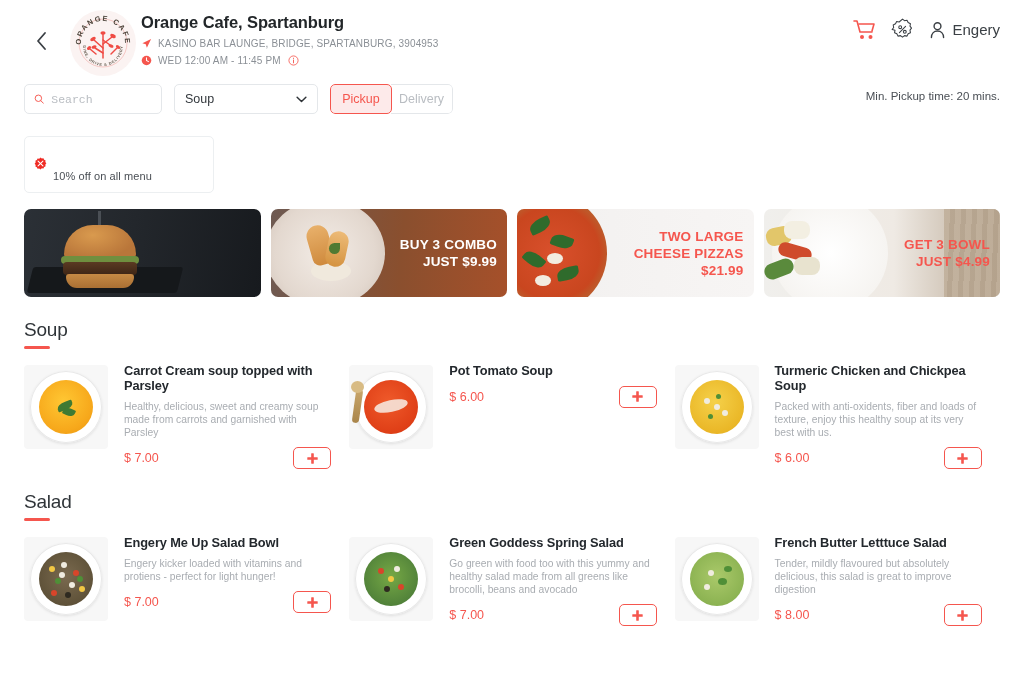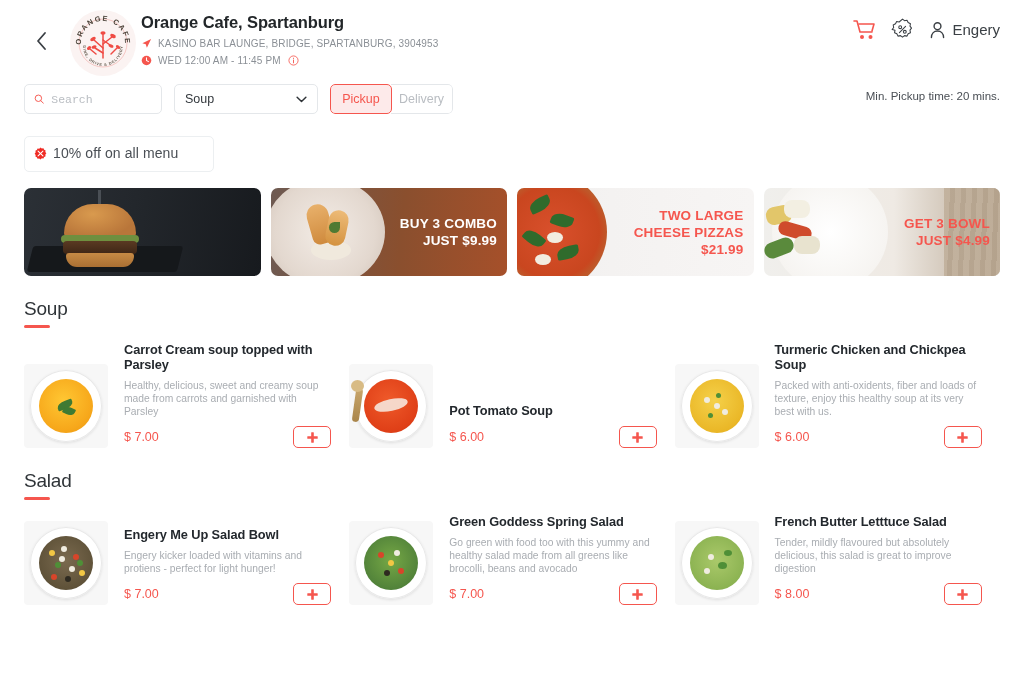--- a/index.html
+++ b/index.html
@@ -168,24 +168,25 @@
   .coupon-wrap { padding: 22px 24px 0 24px; }
   .coupon {
     width: 190px;
     border: 1px solid #eceff1;
     border-radius: 5px;
     padding: 8px 9px 10px 9px;
     background: #fff;
   }
   .coupon-top { display: flex; align-items: center; }
   .coupon-text {
-    font-size: 14px;
+    font-size: 11px;
     color: #4a4f55;
     margin-left: 6px;
     letter-spacing: 0.1px;
+    margin-top: 25px;
   }
   .coupon-code-row { display: flex; justify-content: flex-end; margin-top: 6px; }
   .coupon-code {
     border: 1px dashed #f5564e;
     color: #f5564e;
     font-size: 8px;
     padding: 3px 7px;
     border-radius: 2px;
     letter-spacing: 0.2px;
     cursor: pointer;
@@ -337,21 +338,20 @@
   }
 
   .grid {
     display: flex;
     margin-top: 14px;
   }
   .item {
     width: 33.33%;
     display: flex;
     padding-right: 18px;
-    align-items: flex-end;
   }
   .thumb {
     width: 84px;
     height: 84px;
     flex: 0 0 84px;
     border-radius: 4px;
     overflow: hidden;
     position: relative;
     margin-top: 2px;
   }

